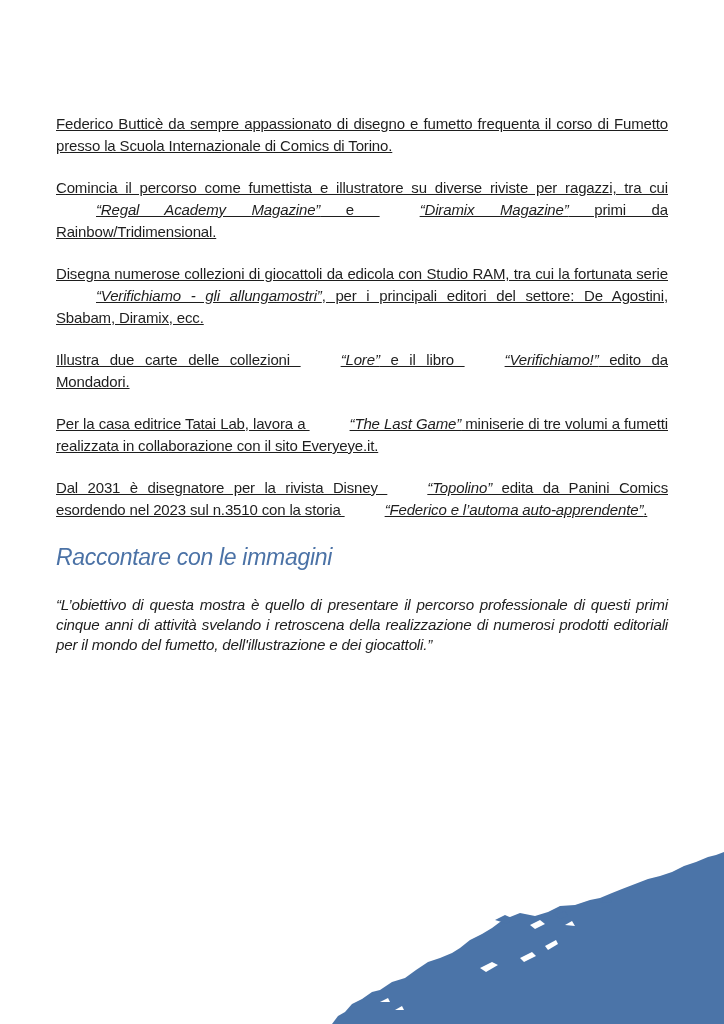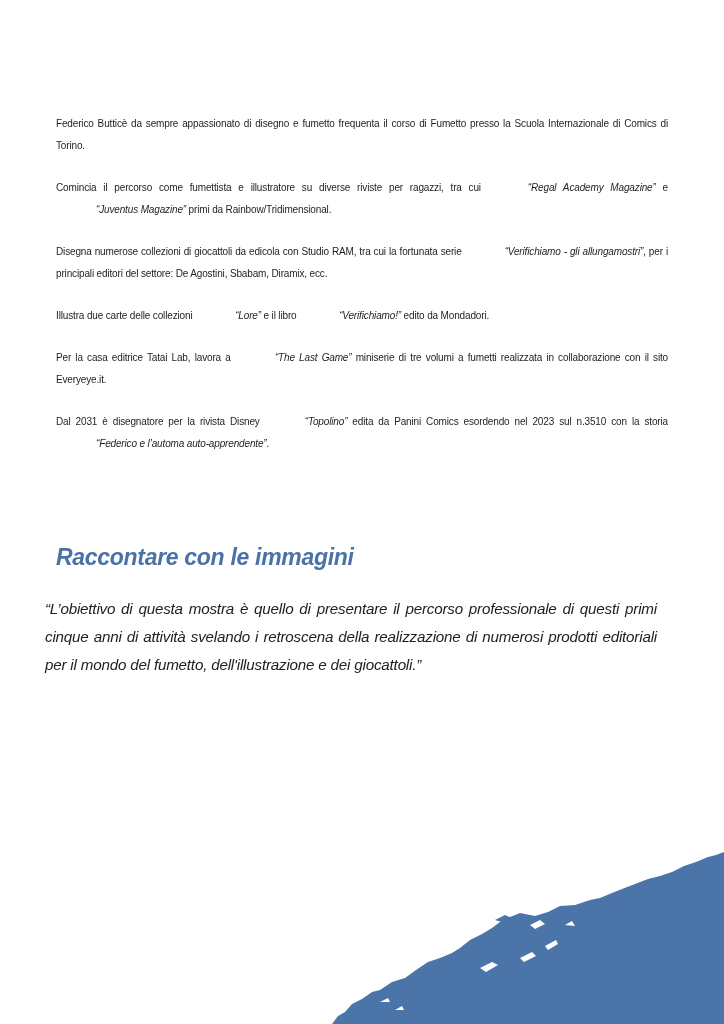--- a/index.html
+++ b/index.html
@@ -6,45 +6,45 @@
   body {
     width: 724px; height: 1024px; background: #ffffff;
     position: relative; overflow: hidden;
     font-family: "Liberation Sans", "DejaVu Sans", sans-serif;
     color: #1e1e1e;
   }
   .content {
     position: absolute; left: 56px; top: 113px; width: 612px;
   }
   .para {
-    font-size: 10px; line-height: 22px; margin: 0 0 20px 0;
-    text-align: justify; letter-spacing: -0.15px;
+    font-size: 15px; line-height: 22px; margin: 0 0 20px 0;
+    text-align: justify; letter-spacing: -0.15px; text-decoration: underline;
   }
   .para em { font-style: italic; margin-left: 40px; }
   .heading {
     position: absolute; left: 56px; top: 544px; width: 612px;
     font-size: 23px; font-style: italic; color: #4b72a6;
-    margin: 0; font-weight: bold; letter-spacing: -0.3px;
+    margin: 0; font-weight: normal; letter-spacing: -0.3px;
   }
   .quote {
-    position: absolute; left: 45px; top: 595px; width: 612px;
-    font-size: 15.2px; line-height: 28px; font-style: italic;
+    position: absolute; left: 56px; top: 595px; width: 612px;
+    font-size: 15.2px; line-height: 20px; font-style: italic;
     text-align: justify; margin: 0; letter-spacing: -0.2px;
   }
   .brush {
     position: absolute; left: 0; top: 0; width: 724px; height: 1024px;
     pointer-events: none;
   }
 </style>
 </head>
 <body>
 
 <div class="content" id="bio">
     <p class="para"><span>Federico Butticè da sempre appassionato di disegno e fumetto frequenta il corso di Fumetto presso la Scuola Internazionale di Comics di Torino.</span></p>
-    <p class="para"><span>Comincia il percorso come fumettista e illustratore su diverse riviste per ragazzi, tra cui </span><em>“Regal Academy Magazine”</em><span> e </span><em>“Juventus Magazine”</em><span> primi da Rainbow/Tridimensional.</span></p>
+    <p class="para"><span>Comincia il percorso come fumettista e illustratore su diverse riviste per ragazzi, tra cui </span><em>“Regal Academy Magazine”</em><span> e </span><em>“Diramix Magazine”</em><span> primi da Rainbow/Tridimensional.</span></p>
     <p class="para"><span>Disegna numerose collezioni di giocattoli da edicola con Studio RAM, tra cui la fortunata serie </span><em>“Verifichiamo - gli allungamostri”</em><span>, per i principali editori del settore: De Agostini, Sbabam, Diramix, ecc.</span></p>
     <p class="para"><span>Illustra due carte delle collezioni </span><em>“Lore”</em><span> e il libro </span><em>“Verifichiamo!”</em><span> edito da Mondadori.</span></p>
     <p class="para"><span>Per la casa editrice Tatai Lab, lavora a </span><em>“The Last Game”</em><span> miniserie di tre volumi a fumetti realizzata in collaborazione con il sito Everyeye.it.</span></p>
     <p class="para"><span>Dal 2031 è disegnatore per la rivista Disney </span><em>“Topolino”</em><span> edita da Panini Comics esordendo nel 2023 sul n.3510 con la storia </span><em>“Federico e l’automa auto-apprendente”</em><span>.</span></p>
   </div>
 
 <h2 class="heading">Raccontare con le immagini</h2>
 
 <p class="quote">“L’obiettivo di questa mostra è quello di presentare il percorso professionale di questi primi cinque anni di attività svelando i retroscena della realizzazione di numerosi prodotti editoriali per il mondo del fumetto, dell'illustrazione e dei giocattoli.”</p>
 

